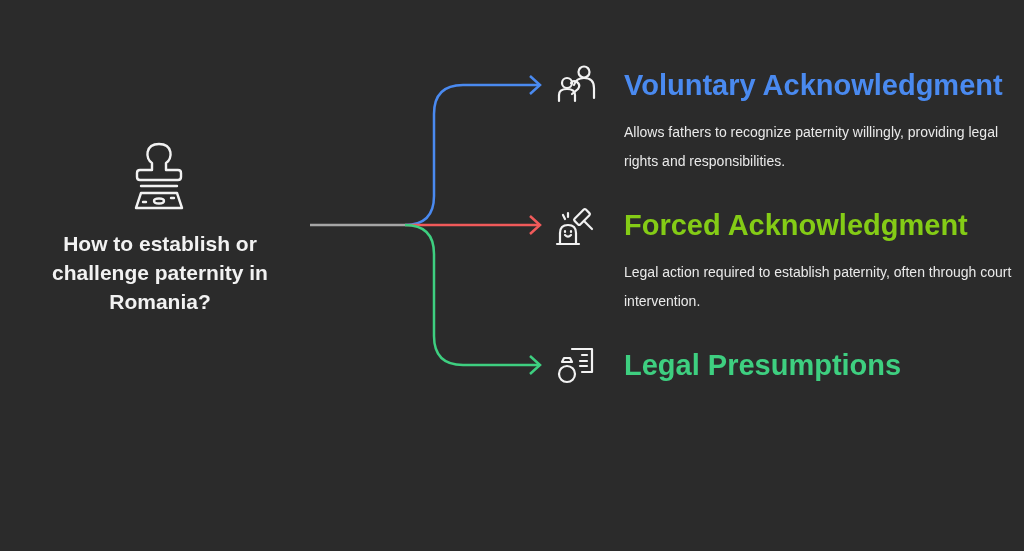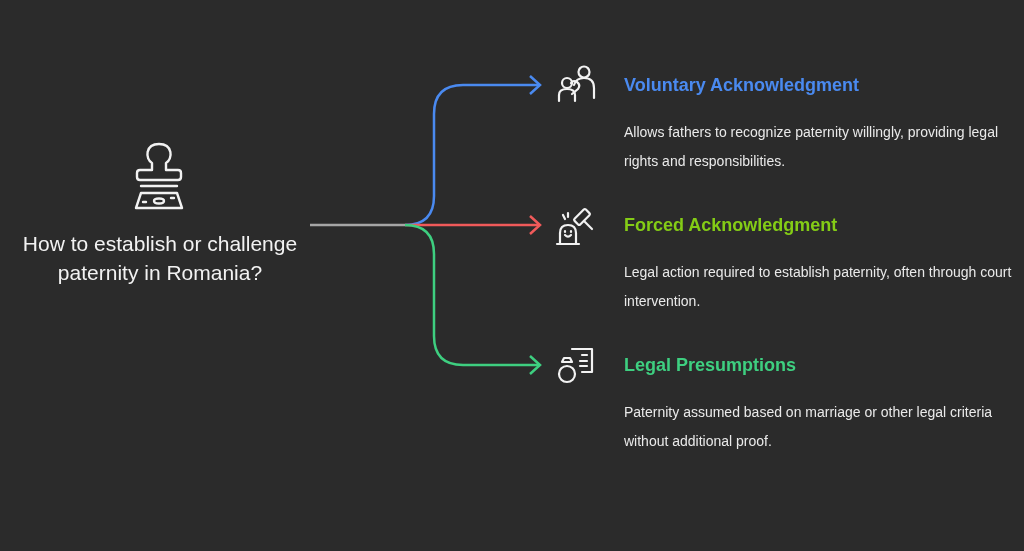--- a/index.html
+++ b/index.html
@@ -6,27 +6,27 @@
     body {
       width:1024px; height:551px; overflow:hidden;
       background:#2b2b2b;
       font-family:"Liberation Sans", "DejaVu Sans", sans-serif;
       position:relative;
     }
     .canvas { position:absolute; left:0; top:0; width:1024px; height:551px; }
     .connectors { position:absolute; left:0; top:0; }
     .question {
       position:absolute; left:22px; top:229px; width:276px;
-      color:#f2f2f2; font-weight:normal; font-size:21px; line-height:29px;
+      color:#f2f2f2; font-weight:bold; font-size:21px; line-height:29px;
       text-align:center;
     }
     .root-icon { position:absolute; left:128px; top:130px; width:62px; height:80px; }
     .branch-icon { position:absolute; width:44px; height:44px; }
     .branch-title {
-      position:absolute; left:624px; font-weight:bold; font-size:18px;
+      position:absolute; left:624px; font-weight:bold; font-size:29px;
       line-height:28px; white-space:nowrap;
     }
     .branch-desc {
       position:absolute; left:624px; width:390px;
       color:#eaeaea; font-size:14px; line-height:29px;
     }
   </style>
 </head>
 <body>
 
@@ -87,15 +87,14 @@
     <g fill="none" stroke="#f2f2f2" stroke-width="2.2" stroke-linecap="round" stroke-linejoin="round">
       <path d="M18 6 L38 6 L38 29 L28 29"></path>
       <line x1="28" y1="12" x2="33" y2="12"></line>
       <line x1="26" y1="18" x2="33" y2="18"></line>
       <line x1="26" y1="23" x2="33" y2="23"></line>
       <path d="M8 19 L10 15 L16 15 L18 19 Z"></path>
       <circle cx="13" cy="31" r="8"></circle>
     </g>
   </svg>
   <div class="branch-title" style="top:351px;color:#3ecf80;">Legal Presumptions</div>
-  <div class="branch-desc" style="top:398px;">Paternity assumed based on marriage or other legal criteria without additional proof.</div>
 
 </div>
 
 </body></html>

